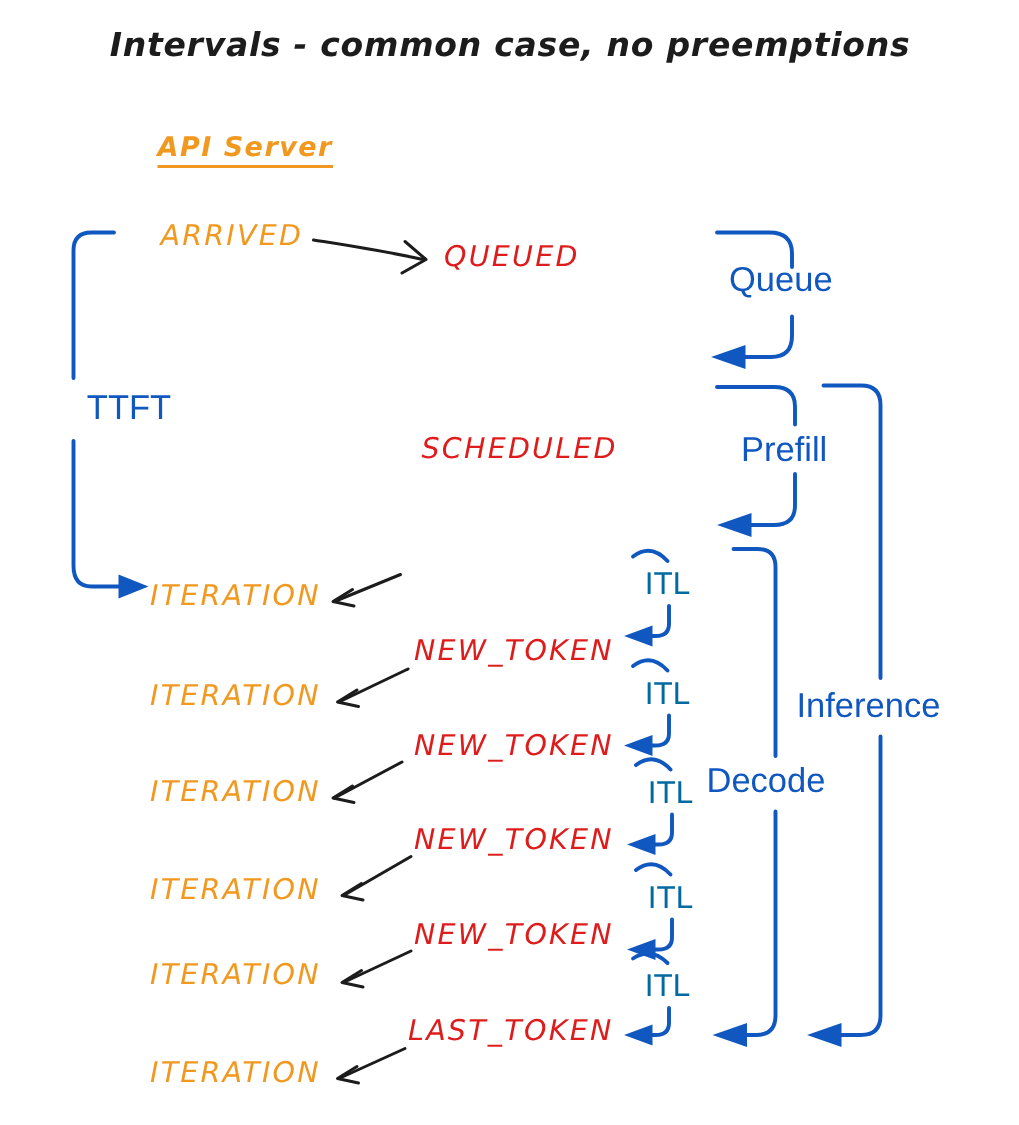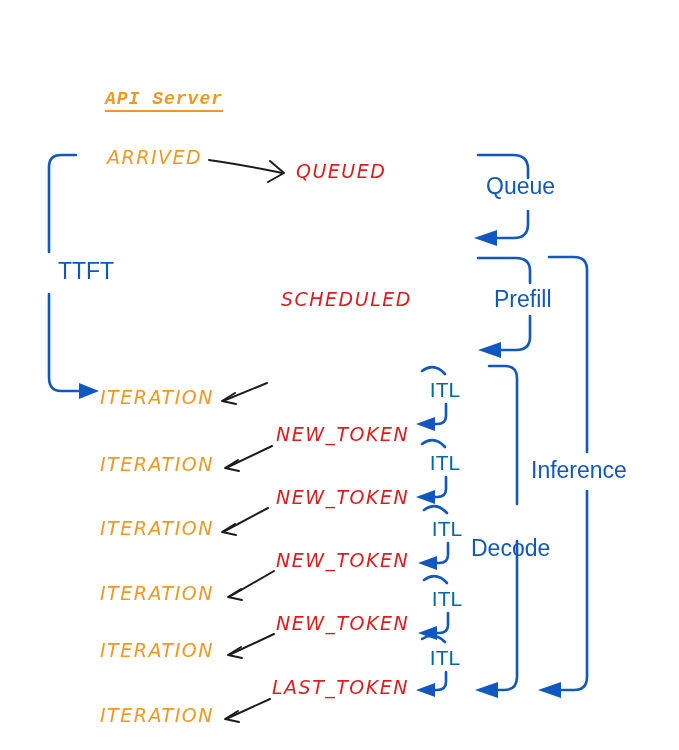--- a/index.html
+++ b/index.html
@@ -4,21 +4,21 @@
 <style>
   html,body{margin:0;padding:0;background:#fff;}
   .canvas{
     position:relative;width:679px;height:750px;background:#FFFFFF;
     font-family:"DejaVu Sans",sans-serif;overflow:hidden;
   }
   .lbl{position:absolute;white-space:nowrap;line-height:1;}
   .hand{font-style:italic;letter-spacing:1.5px;font-size:19px;}
   .title{font-style:italic;font-weight:bold;font-size:22px;letter-spacing:0.5px;color:#1C1C1C;}
   .hdr{font-style:italic;font-weight:bold;font-size:18px;letter-spacing:1px;
-       border-bottom:2px solid currentColor;padding-bottom:2px;font-family:Liberation Mono, monospace;}
+       border-bottom:2px solid currentColor;padding-bottom:2px;}
   .orange{color:#F0981F;}
   .red{color:#DE1C1C;}
   .stage{font-family:"Liberation Sans","DejaVu Sans",sans-serif;font-size:23px;color:#1057C0;}
   .itl{font-family:"Liberation Sans","DejaVu Sans",sans-serif;font-size:21px;color:#0369a1;
        width:44px;text-align:center;}
   svg{position:absolute;left:0;top:0;}
   .bluestroke{stroke:#1057C0;stroke-width:2.6;fill:none;stroke-linecap:round;stroke-linejoin:round;}
   .bluefill{fill:#1057C0;stroke:none;}
   .blackstroke{stroke:#1C1C1C;stroke-width:2;fill:none;stroke-linecap:round;stroke-linejoin:round;}
 </style>
@@ -113,20 +113,21 @@
       <polygon class="bluefill" points="437,626 418,633 437,640"></polygon>
     </g>
 
     <g>
       <path class="bluestroke" d="M422,639 Q434,631 445,642"></path>
       <path class="bluestroke" d="M446,672 L446,682 Q446,690 437,690 L434,690"></path>
       <polygon class="bluefill" points="435,683 416,690 435,697"></polygon>
     </g>
   </svg>
 
+  <div class="lbl title" style="left:60px;top:20px;width:560px;text-align:center;">Intervals - common case, no preemptions</div>
 
   <div class="lbl hdr orange" style="left:105px;top:90px;">API Server</div>
 
   <div class="lbl hand orange" style="left:107px;top:148px;text-align:right;">ARRIVED</div>
   <div class="lbl hand orange" style="left:100px;top:388px;">ITERATION</div>
   <div class="lbl hand orange" style="left:100px;top:455px;">ITERATION</div>
   <div class="lbl hand orange" style="left:100px;top:519px;">ITERATION</div>
   <div class="lbl hand orange" style="left:100px;top:584px;">ITERATION</div>
   <div class="lbl hand orange" style="left:100px;top:641px;">ITERATION</div>
   <div class="lbl hand orange" style="left:100px;top:706px;">ITERATION</div>
@@ -135,21 +136,21 @@
   <div class="lbl hand red" style="left:281px;top:258px;margin-top:32px;">SCHEDULED</div>
   <div class="lbl hand red" style="left:276px;top:425px;">NEW_TOKEN</div>
   <div class="lbl hand red" style="left:276px;top:488px;">NEW_TOKEN</div>
   <div class="lbl hand red" style="left:276px;top:551px;">NEW_TOKEN</div>
   <div class="lbl hand red" style="left:276px;top:614px;">NEW_TOKEN</div>
   <div class="lbl hand red" style="left:272px;top:678px;">LAST_TOKEN</div>
 
   <div class="lbl stage" style="left:19px;top:260px;width:62px;text-align:center;margin-left:36px;">TTFT</div>
   <div class="lbl stage" style="left:486px;top:175px;">Queue</div>
   <div class="lbl stage" style="left:494px;top:288px;">Prefill</div>
-  <div class="lbl stage" style="left:471px;top:537px;">Decode</div>
+  <div class="lbl stage" style="left:471px;top:509px;">Decode</div>
   <div class="lbl stage" style="left:531px;top:459px;">Inference</div>
 
   <div class="lbl itl" style="left:423px;top:379px;">ITL</div>
   <div class="lbl itl" style="left:423px;top:452px;">ITL</div>
   <div class="lbl itl" style="left:425px;top:518px;">ITL</div>
   <div class="lbl itl" style="left:425px;top:588px;">ITL</div>
   <div class="lbl itl" style="left:423px;top:647px;">ITL</div>
 
 </div>
 

